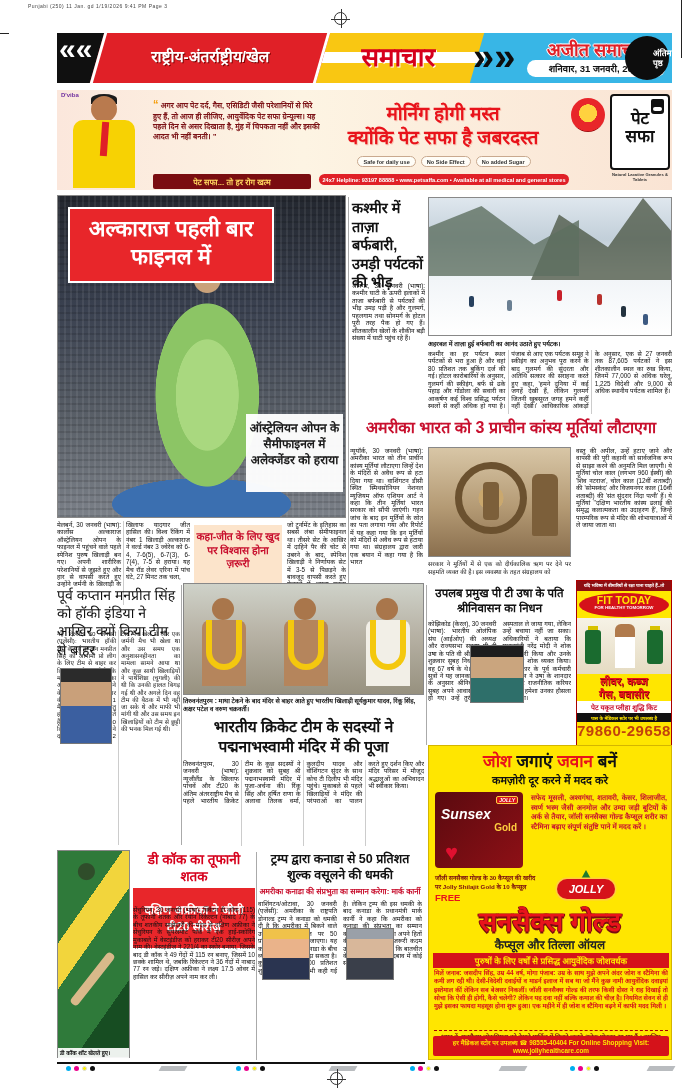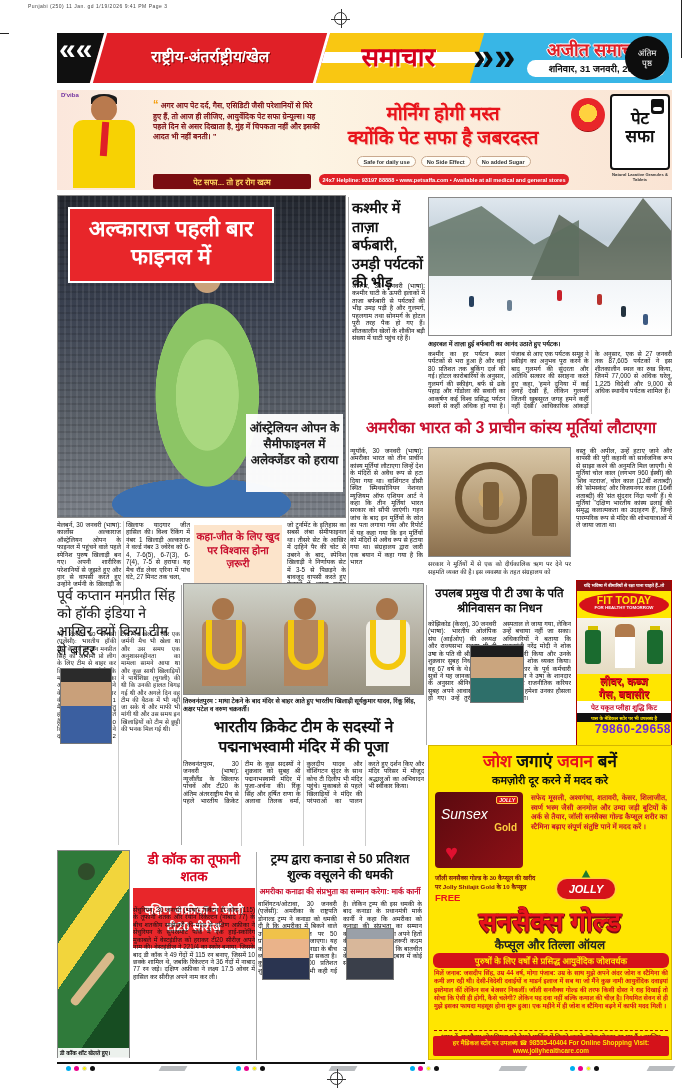--- a/index.html
+++ b/index.html
@@ -34,21 +34,21 @@
   .mh-yellow{left:262px;top:0;width:158px;height:50px;background:#f9c712;transform:skewX(-16deg);z-index:1;}
   .mh-yellow:before{content:"";position:absolute;left:-8px;right:-8px;top:19px;height:11px;background:#fff;}
   .mh-yellow span{display:block;position:relative;transform:skewX(16deg);color:#d6001c;font-weight:900;
           font-size:26px;text-align:center;line-height:48px;text-shadow:1px 1px 0 #fff;}
   .mh-rchev{left:416px;top:2px;color:#0d0d0d;font-size:38px;font-weight:900;line-height:44px;z-index:2;}
   .mh-title{left:455px;top:4px;width:168px;text-align:center;color:#e02027;font-weight:900;font-size:18px;
           text-shadow:-1px 0 #fff,1px 0 #fff,0 -1px #fff,0 1px #fff,1px 1px 0 #7a0000;}
   .mh-date{left:470px;top:27px;width:138px;background:#fff;border-radius:9px;text-align:center;
           font-size:9.5px;font-weight:800;color:#111;padding:2px 0;}
   .mh-circle{right:3px;top:3px;width:44px;height:44px;background:#0d0d0d;border-radius:50%;color:#fff;
-          text-align:center;font-weight:400;font-size:8.5px;line-height:1.2;padding-top:12px;}
+          text-align:left;font-weight:700;font-size:8.5px;line-height:1.2;padding-top:12px;padding-left:28px;}
 
   
   .ps-ad{left:57px;top:90px;width:615px;height:100px;background:linear-gradient(90deg,#fbe7dc,#fdf4e3 40%,#fae4d4);}
   .ps-dviba{left:4px;top:2px;font-size:6px;font-weight:800;color:#7030a0;}
   .ps-man{left:4px;top:6px;width:86px;height:92px;}
   .ps-head-c{left:30px;top:0;width:26px;height:26px;border-radius:50%;background:#b97a4e;}
   .ps-hair{left:30px;top:-2px;width:26px;height:10px;border-radius:50% 50% 0 0;background:#1c1c1c;}
   .ps-suit{left:12px;top:24px;width:62px;height:68px;border-radius:10px 10px 0 0;background:#f7d203;}
   .ps-tie{left:40px;top:26px;width:7px;height:34px;background:#e02027;transform:rotate(4deg);}
   .ps-quote{left:96px;top:7px;width:168px;color:#7c1216;font-size:7.6px;font-weight:700;line-height:1.32;}
@@ -160,48 +160,48 @@
   .fit-oval .t1{display:block;color:#ffe600;font-size:10.5px;font-weight:900;line-height:1;}
   .fit-oval .t2{display:block;color:#fff;font-size:4.4px;font-weight:800;}
   .fit-prod{position:relative;height:56px;background:linear-gradient(180deg,#f6f2e6,#e5dbc2);}
   .fit-jar{position:absolute;width:16px;height:34px;background:#1a6b2f;border-radius:3px;top:12px;}
   .fit-jar:before{content:"";position:absolute;left:3px;top:-4px;width:10px;height:4px;background:#d8c200;}
   .fit-guy{position:absolute;left:38px;top:6px;width:20px;height:44px;background:linear-gradient(180deg,#b07a4c 0 30%,#fff 30%);border-radius:6px 6px 0 0;}
   .fit-band{background:#ffe600;text-align:center;font-weight:900;color:#e8131b;font-size:11px;line-height:1.15;
      text-shadow:.5px .5px 0 #7a0000;padding:1px 0;}
   .fit-kit{background:#fff;color:#c8102e;font-size:7px;font-weight:900;text-align:center;padding:1.5px 0;}
   .fit-avail{background:#111;color:#ffe600;font-size:4.8px;text-align:center;padding:1.5px 0;font-weight:700;}
-  .fit-phone{background:#ffe600;color:#6d28d9;font-size:12px;font-weight:900;text-align:right;letter-spacing:.5px;}
+  .fit-phone{background:#ffe600;color:#c2410c;font-size:15px;font-weight:900;text-align:center;letter-spacing:.5px;}
 
   
   .jolly-ad{left:428px;top:745px;width:244px;height:315px;background:#ffe600;border:1.5px solid #d4b500;}
   .josh-line{position:absolute;left:0;top:3px;width:100%;text-align:center;font-size:17px;font-weight:900;}
   .josh-line .r{color:#e8131b;} .josh-line .b{color:#111;}
   .josh-sub{position:absolute;left:0;top:26px;width:100%;text-align:center;font-size:11px;font-weight:900;color:#111;}
   .sx-box{position:absolute;left:6px;top:46px;width:88px;height:76px;border-radius:4px;
      background:linear-gradient(135deg,#5a0a0f,#8e1016);color:#fff;padding:4px 6px;}
   .sx-box .jb{position:absolute;right:5px;top:4px;background:#d5121a;border:1px solid #ffcf3f;color:#fff;
      font-size:5px;font-weight:900;padding:0 2px;border-radius:2px;font-style:italic;}
-  .sx-box .n1{display:block;font-size:14px;font-weight:400;font-style:italic;margin-top:10px;}
+  .sx-box .n1{display:block;font-size:14px;font-weight:700;font-style:italic;margin-top:10px;}
   .sx-box .n2{display:block;font-size:10px;font-weight:800;color:#ffcf3f;text-align:right;}
   .sx-heart{position:absolute;left:10px;bottom:4px;font-size:22px;color:#e01030;line-height:1;}
   .josh-para{position:absolute;left:102px;top:47px;width:136px;color:#c8102e;font-size:7.2px;font-weight:800;
      text-align:justify;line-height:1.35;}
   .josh-offer{position:absolute;left:6px;top:128px;width:104px;color:#7a0d10;font-size:6.2px;font-weight:800;line-height:1.4;}
   .josh-offer .free{color:#e8131b;font-size:9.5px;font-weight:900;}
   .jolly-logo{position:absolute;left:128px;top:133px;width:58px;height:20px;background:#d5121a;border-radius:10px;
      color:#fff;font-weight:900;font-style:italic;text-align:center;font-size:11px;line-height:20px;
      box-shadow:0 0 0 1.5px #ffcf3f;}
   .jolly-leaf{position:absolute;left:152px;top:124px;width:0;height:0;border-left:5px solid transparent;
      border-right:5px solid transparent;border-bottom:9px solid #1f7a2d;}
   .sx-title{position:absolute;left:0;top:156px;width:100%;text-align:center;font-size:27px;font-weight:900;color:#e8131b;
      text-shadow:-1px 0 #7a0d10,1px 0 #7a0d10,0 1.5px 0 #7a0d10;}
   .sx-sub{position:absolute;left:0;top:190px;width:100%;text-align:center;font-size:12px;font-weight:900;color:#222;}
   .sx-band{position:absolute;left:4px;top:207px;width:236px;background:#d5121a;color:#ffe600;font-size:8.5px;
-     font-weight:900;text-align:center;padding:2px 0;border-radius:6px;}
+     font-weight:900;text-align:center;padding:2px 0;border-radius:0;}
   .sx-testi{position:absolute;left:5px;top:223px;width:234px;color:#d5121a;font-size:6.4px;font-weight:700;
      text-align:justify;line-height:1.3;height:60px;overflow:hidden;}
   .sx-note{position:absolute;left:5px;top:284px;width:234px;border-top:1px dashed #a00;padding-top:2px;
      color:#7a0d10;font-size:6.4px;font-weight:800;text-align:center;line-height:1.35;}
   .sx-note .brand{background:#d5121a;color:#ffe600;padding:0 2px;}
   .sx-footer{position:absolute;left:4px;bottom:3px;width:236px;background:#d5121a;color:#ffe600;font-size:6.4px;
      font-weight:800;text-align:center;padding:2px 1px;border-radius:2px;}
 </style>
 </head>
 <body>

